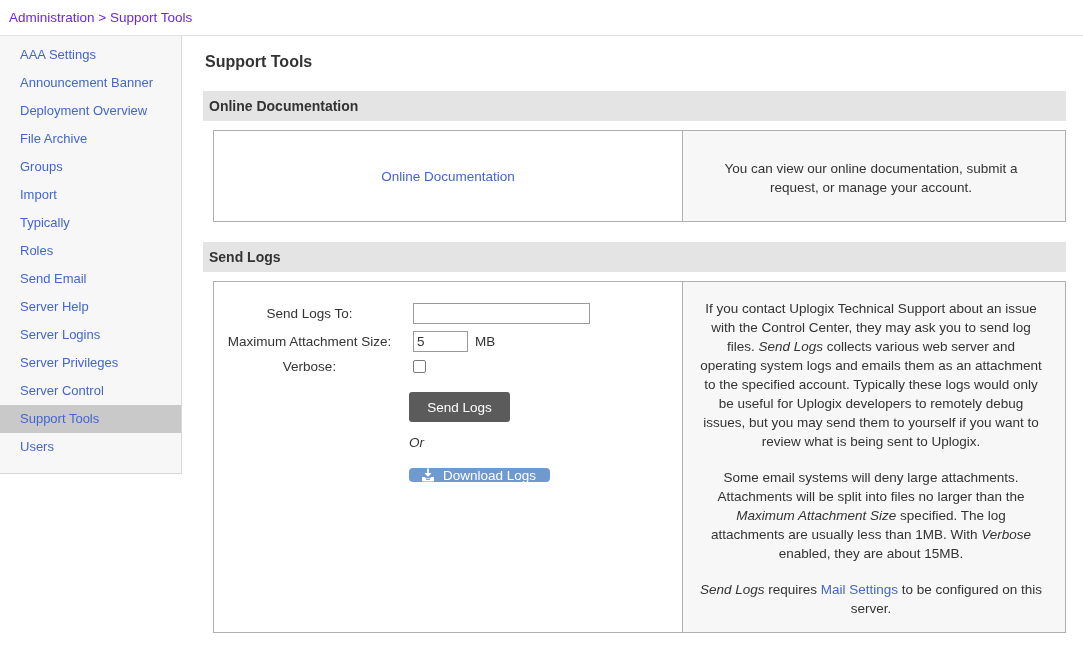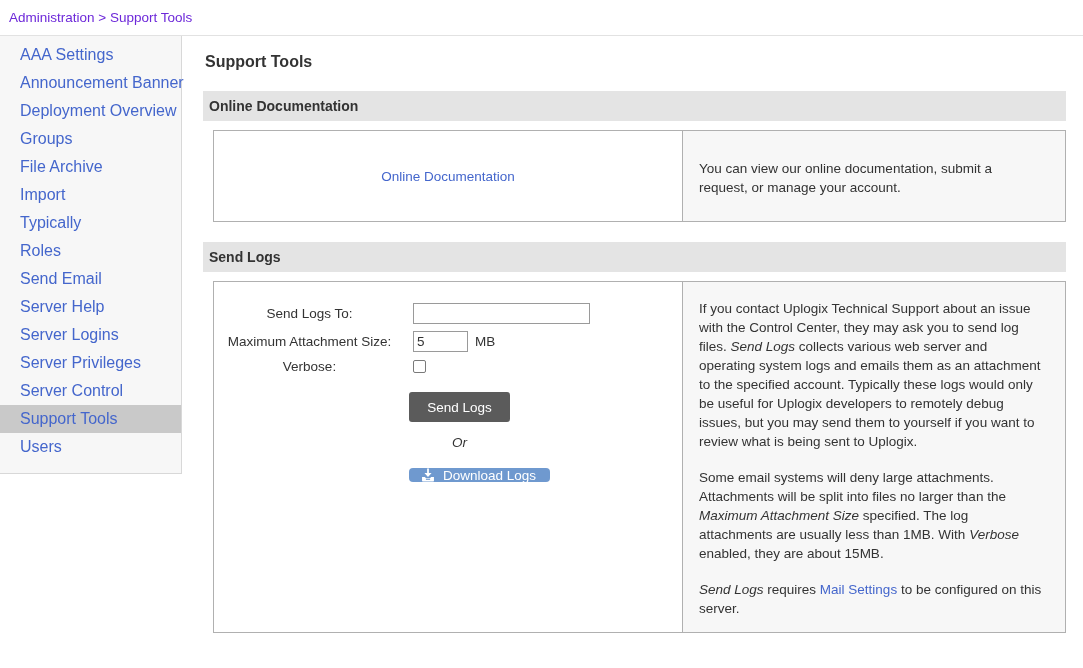--- a/index.html
+++ b/index.html
@@ -42,21 +42,21 @@
     border: 1px solid #d8d8d8;
     border-top: none;
     border-left: none;
     box-sizing: border-box;
     padding: 5px 0 12px 0;
     margin-top: 0;
   }
   .nav-item {
     display: block;
     padding: 5px 0 5px 20px;
-    font-size: 16px;
+    font-size: 13px;
     color: #4466cc;
     cursor: pointer;
     line-height: 18px;
     white-space: nowrap;
   }
   .nav-item.active {
     background: #c9c9c9;
   }
 
   
@@ -98,20 +98,21 @@
   }
   .pane-right {
     flex: 1 1 auto;
     background: #f7f7f7;
     border-left: 1px solid #b0b0b0;
     box-sizing: border-box;
     padding: 17px 22px 14px 16px;
     font-size: 13.5px;
     line-height: 19px;
     color: #333333;
+    text-align: center;
   }
   .pane-right p {
     margin: 0 0 17px 0;
   }
   .pane-right p:last-child {
     margin-bottom: 0;
   }
   .pane-right em {
     font-style: italic;
   }
@@ -206,21 +207,20 @@
     height: 30px;
     margin-left: -4px;
   }
   .or-text {
     padding-left: 199px;
     margin-top: 13px;
     font-size: 13.5px;
     font-style: italic;
     color: #333333;
     width: 101px;
-    text-align: center;
     box-sizing: content-box;
     margin-left: -4px;
   }
   .btn-download {
     background: #6f99cf;
     height: 14px;
     padding: 0 14px 0 12px;
     border-radius: 4px;
     display: inline-flex;
     align-items: center;
@@ -243,22 +243,22 @@
 <body>
 
 <div class="breadcrumb">Administration &gt; Support Tools</div>
 
 <div class="page">
 
   <nav class="sidebar" id="sidebar">
       <span class="nav-item">AAA Settings</span>
       <span class="nav-item">Announcement Banner</span>
       <span class="nav-item">Deployment Overview</span>
+      <span class="nav-item">File Archive</span>
       <span class="nav-item">Groups</span>
-      <span class="nav-item">File Archive</span>
       <span class="nav-item">Import</span>
       <span class="nav-item">Typically</span>
       <span class="nav-item">Roles</span>
       <span class="nav-item">Send Email</span>
       <span class="nav-item">Server Help</span>
       <span class="nav-item">Server Logins</span>
       <span class="nav-item">Server Privileges</span>
       <span class="nav-item">Server Control</span>
       <span class="nav-item active">Support Tools</span>
       <span class="nav-item">Users</span>

